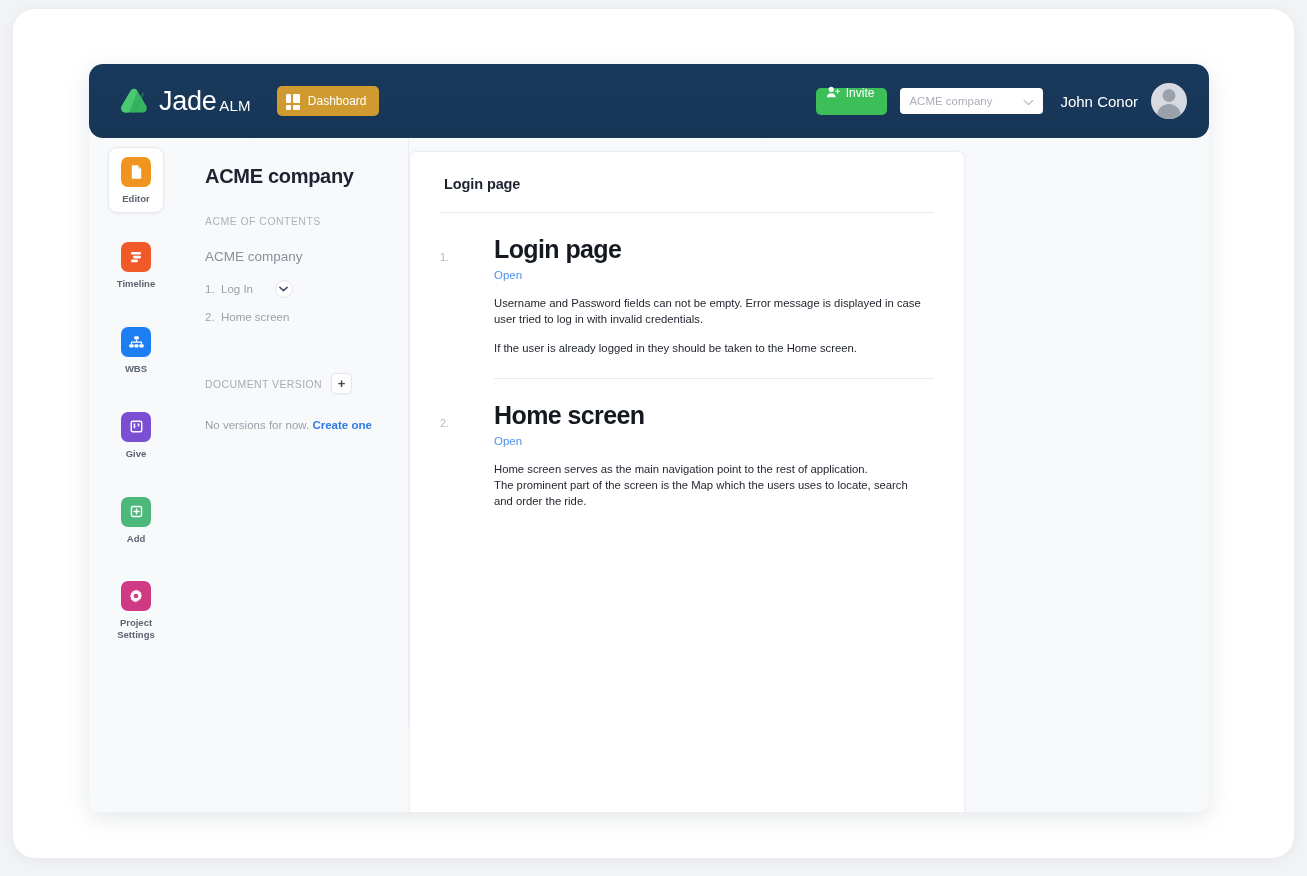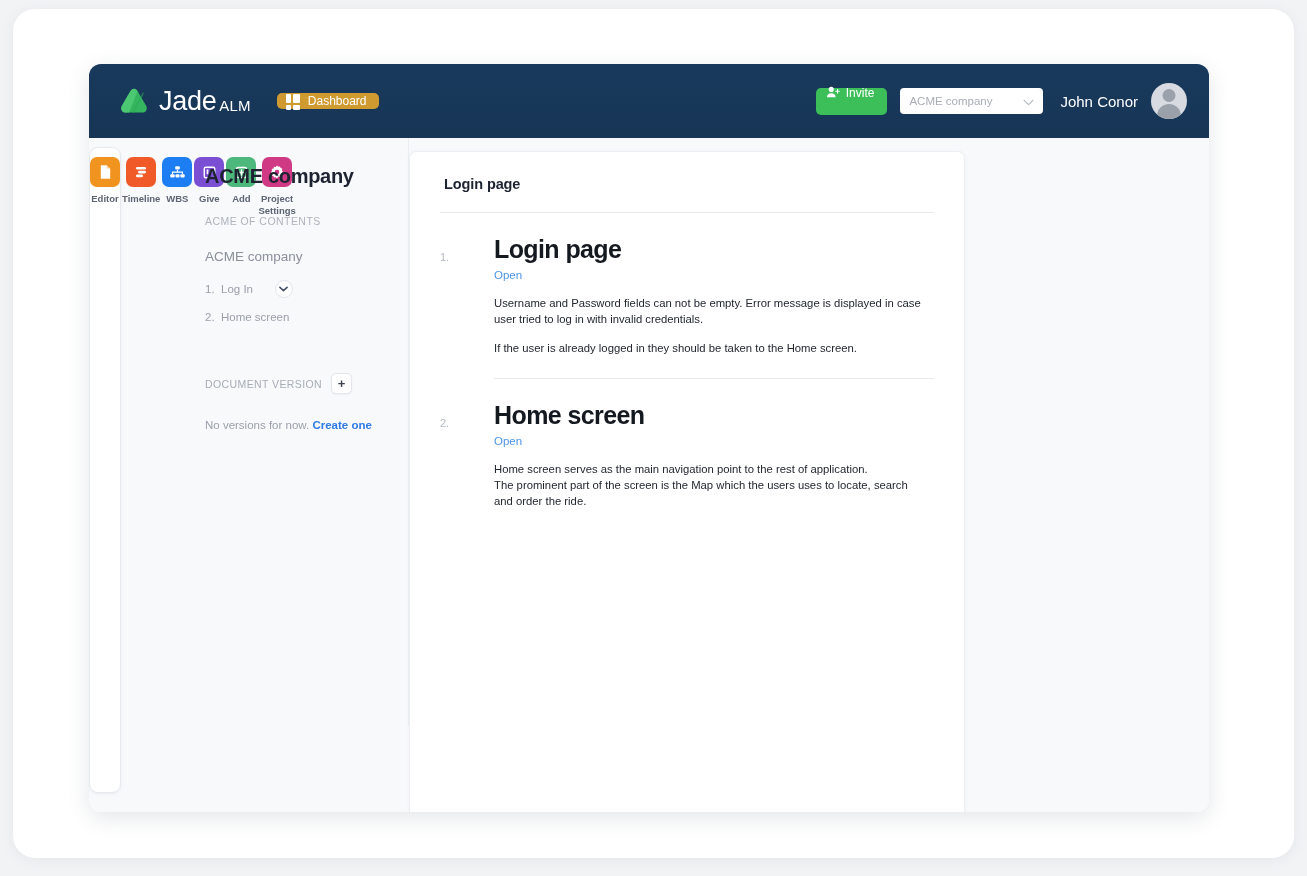--- a/index.html
+++ b/index.html
@@ -43,20 +43,21 @@
 
   
   .topbar {
     height: 74px;
     background: #173a5e;
     background: linear-gradient(180deg,#19395c 0%,#173656 100%);
     display: flex;
     align-items: center;
     padding: 0 22px 0 30px;
     flex: 0 0 74px;
+    border-radius: 14px;
   }
   .brand { display: flex; align-items: center; gap: 4px; }
   .logo-mark {
     width: 30px; height: 28px;
     position: relative;
     margin-right: 6px;
   }
   .logo-mark svg { display: block; }
   .brand-name {
     color: #ffffff;
@@ -69,21 +70,21 @@
     font-size: 15px;
     letter-spacing: 0.2px;
     font-weight: 400;
     position: relative;
     top: 4px;
     margin-left: -1px;
   }
 
   .dash-btn {
     margin-left: 26px;
-    height: 16px;
+    height: 30px;
     background: #cf9a2f;
     border: none;
     border-radius: 5px;
     color: #ffffff;
     font-size: 12px;
     font-family: "Liberation Sans", sans-serif;
     display: flex;
     align-items: center;
     gap: 8px;
     padding: 0 12px 0 9px;
@@ -162,21 +163,22 @@
   
   .app-body { flex: 1; display: flex; min-height: 0; background:#f7f9fb; }
 
   
   .rail {
     width: 94px;
     flex: 0 0 94px;
     background: #f7f9fb;
     padding-top: 9px;
     display: flex;
-    flex-direction: row;
+    flex-direction: column;
+    align-items: center;
   }
   .rail-item {
     width: 56px;
     padding: 9px 0 7px;
     border-radius: 9px;
     display: flex; flex-direction: column; align-items: center;
     gap: 6px;
     margin-bottom: 19px;
     cursor: pointer;
     border: 1px solid transparent;

